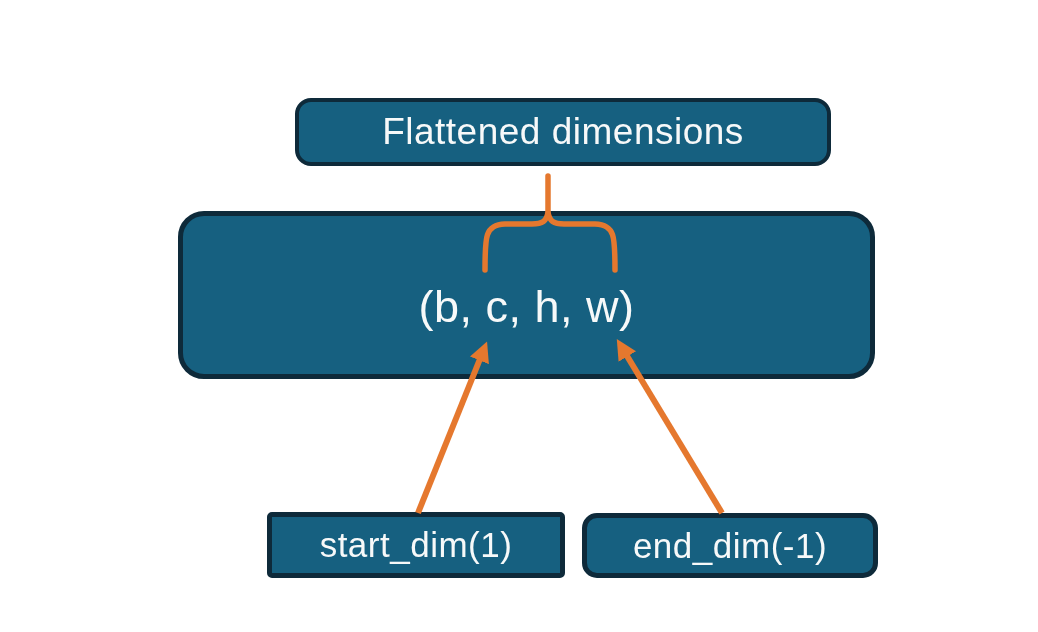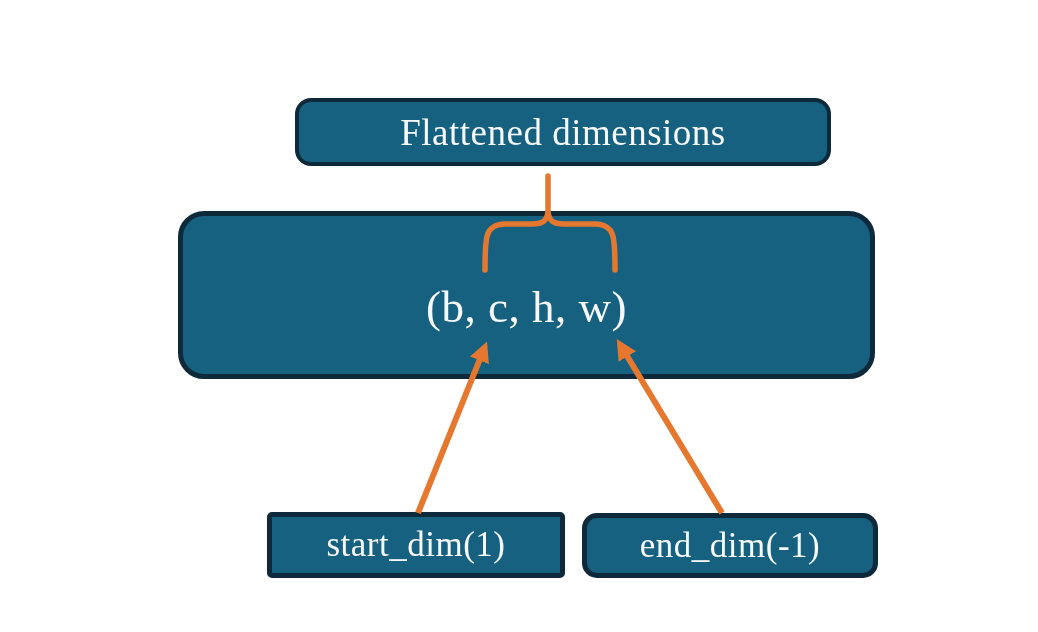--- a/index.html
+++ b/index.html
@@ -13,21 +13,20 @@
   html, body {
     background: var(--background);
     font-family: "Liberation Sans", sans-serif;
   }
   .canvas {
     position: relative;
     width: 1038px;
     height: 632px;
     background: var(--background);
     overflow: hidden;
-    font-family: Liberation Serif, serif;
   }
   .node {
     position: absolute;
     background: var(--box_fill);
     border: 5px solid var(--box_border);
     color: var(--text);
     display: flex;
     align-items: center;
     justify-content: center;
     text-align: center;

